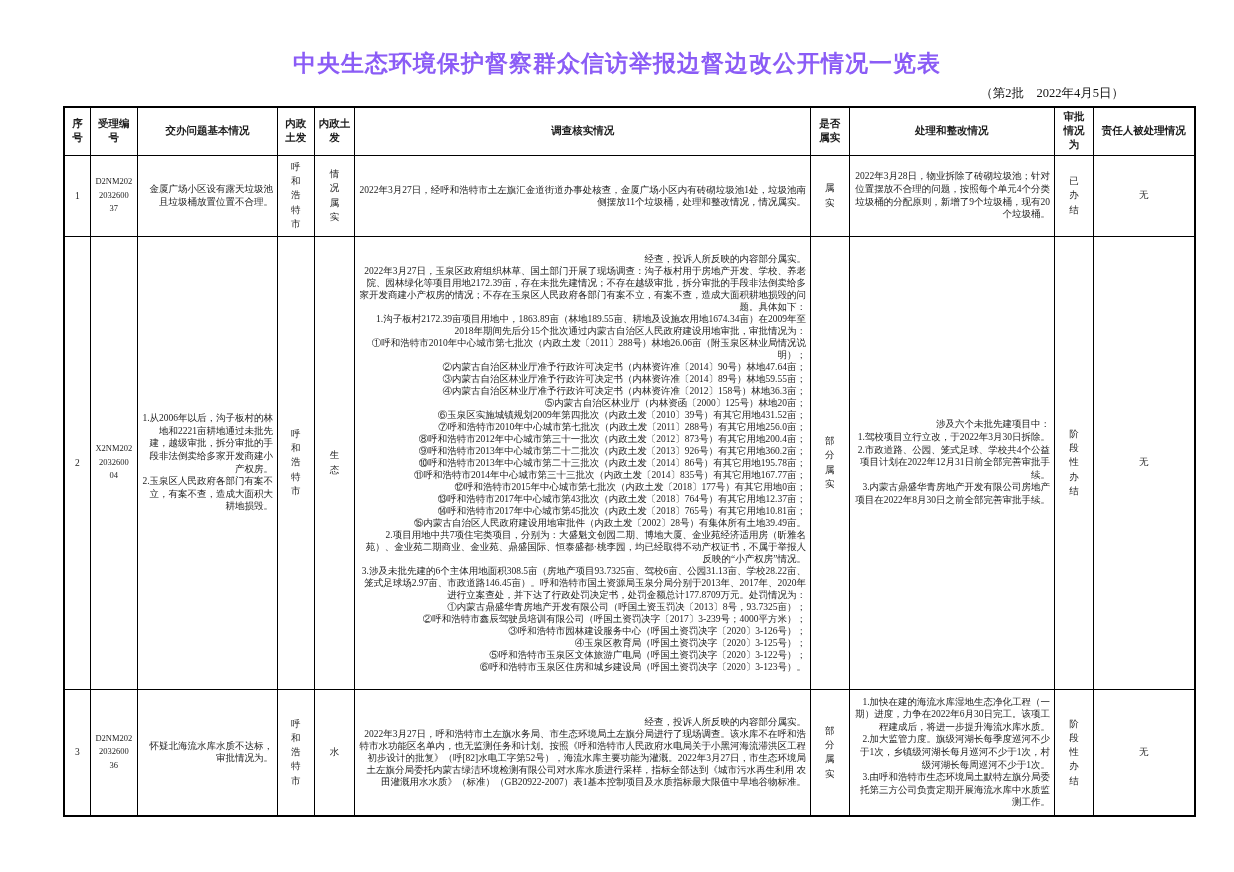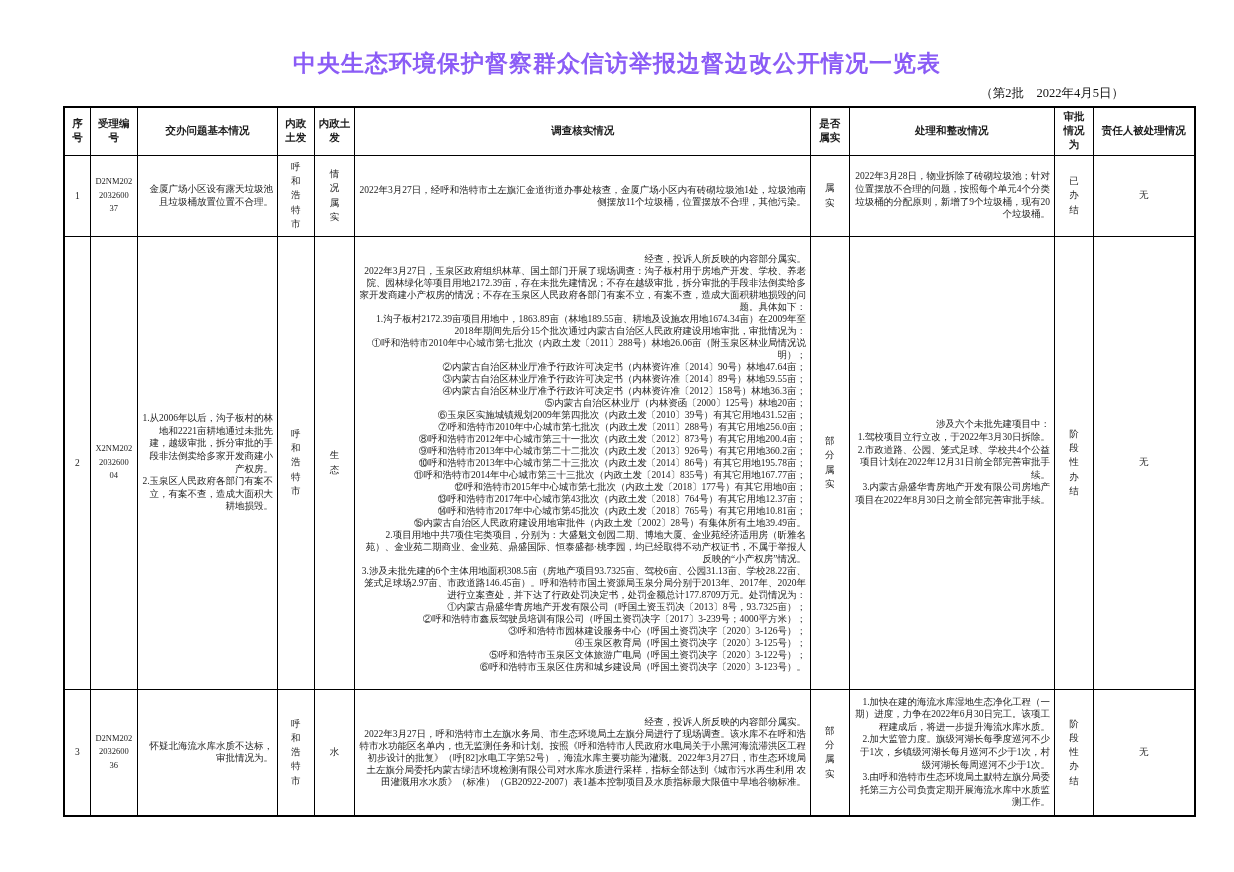--- a/index.html
+++ b/index.html
@@ -106,21 +106,21 @@
       <td class="c-left pad6">
             <div class="cellblock">金厦广场小区设有露天垃圾池且垃圾桶放置位置不合理。</div>
           </td>
       <td class="c-center">
             <div class="vtext">呼和浩特市</div>
           </td>
       <td class="c-center">
             <div class="vtext">情况属实</div>
           </td>
       <td class="c-left pad6 cell-investigation">
-            <div class="cellblock">2022年3月27日，经呼和浩特市土左旗汇金道街道办事处核查，金厦广场小区内有砖砌垃圾池1处，垃圾池南侧摆放11个垃圾桶，位置摆放不合理，其他污染。</div>
+            <div class="cellblock">2022年3月27日，经呼和浩特市土左旗汇金道街道办事处核查，金厦广场小区内有砖砌垃圾池1处，垃圾池南侧摆放11个垃圾桶，处理和整改情况，情况属实。</div>
           </td>
       <td class="c-center">
             <div class="vtext">属实</div>
           </td>
       <td class="c-left pad6">
             <div class="cellblock">2022年3月28日，物业拆除了砖砌垃圾池；针对位置摆放不合理的问题，按照每个单元4个分类垃圾桶的分配原则，新增了9个垃圾桶，现有20个垃圾桶。</div>
           </td>
       <td class="c-center">
             <div class="vtext">已办结</div>
           </td>

